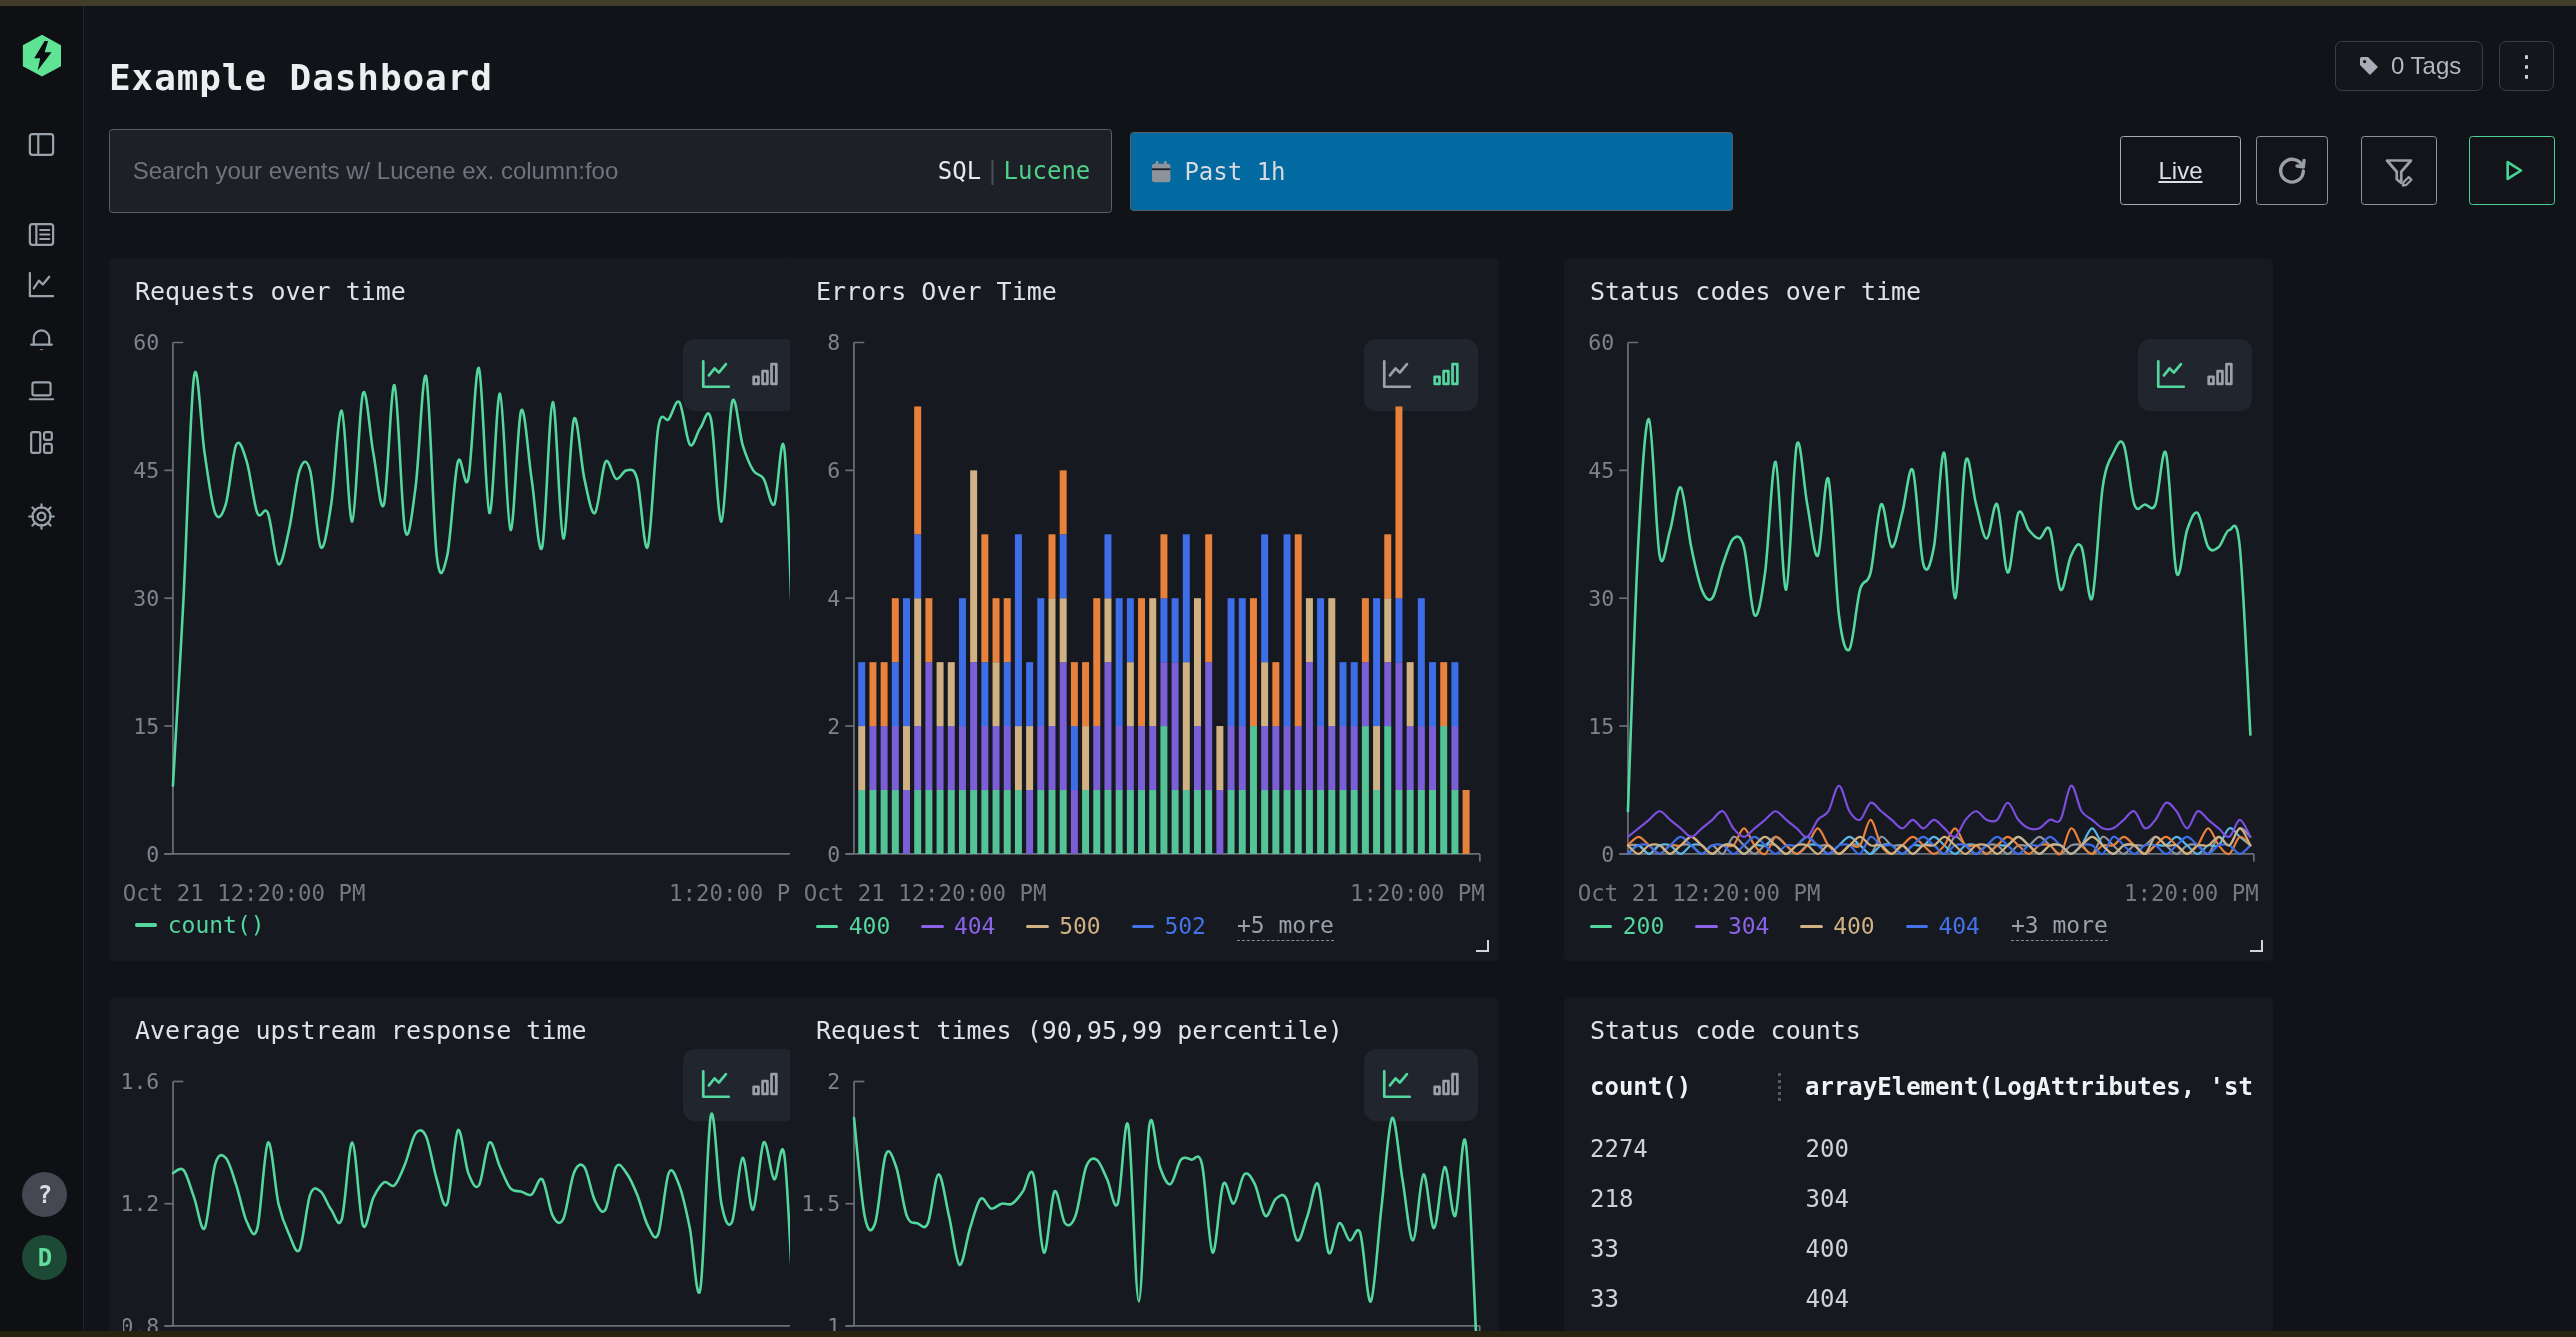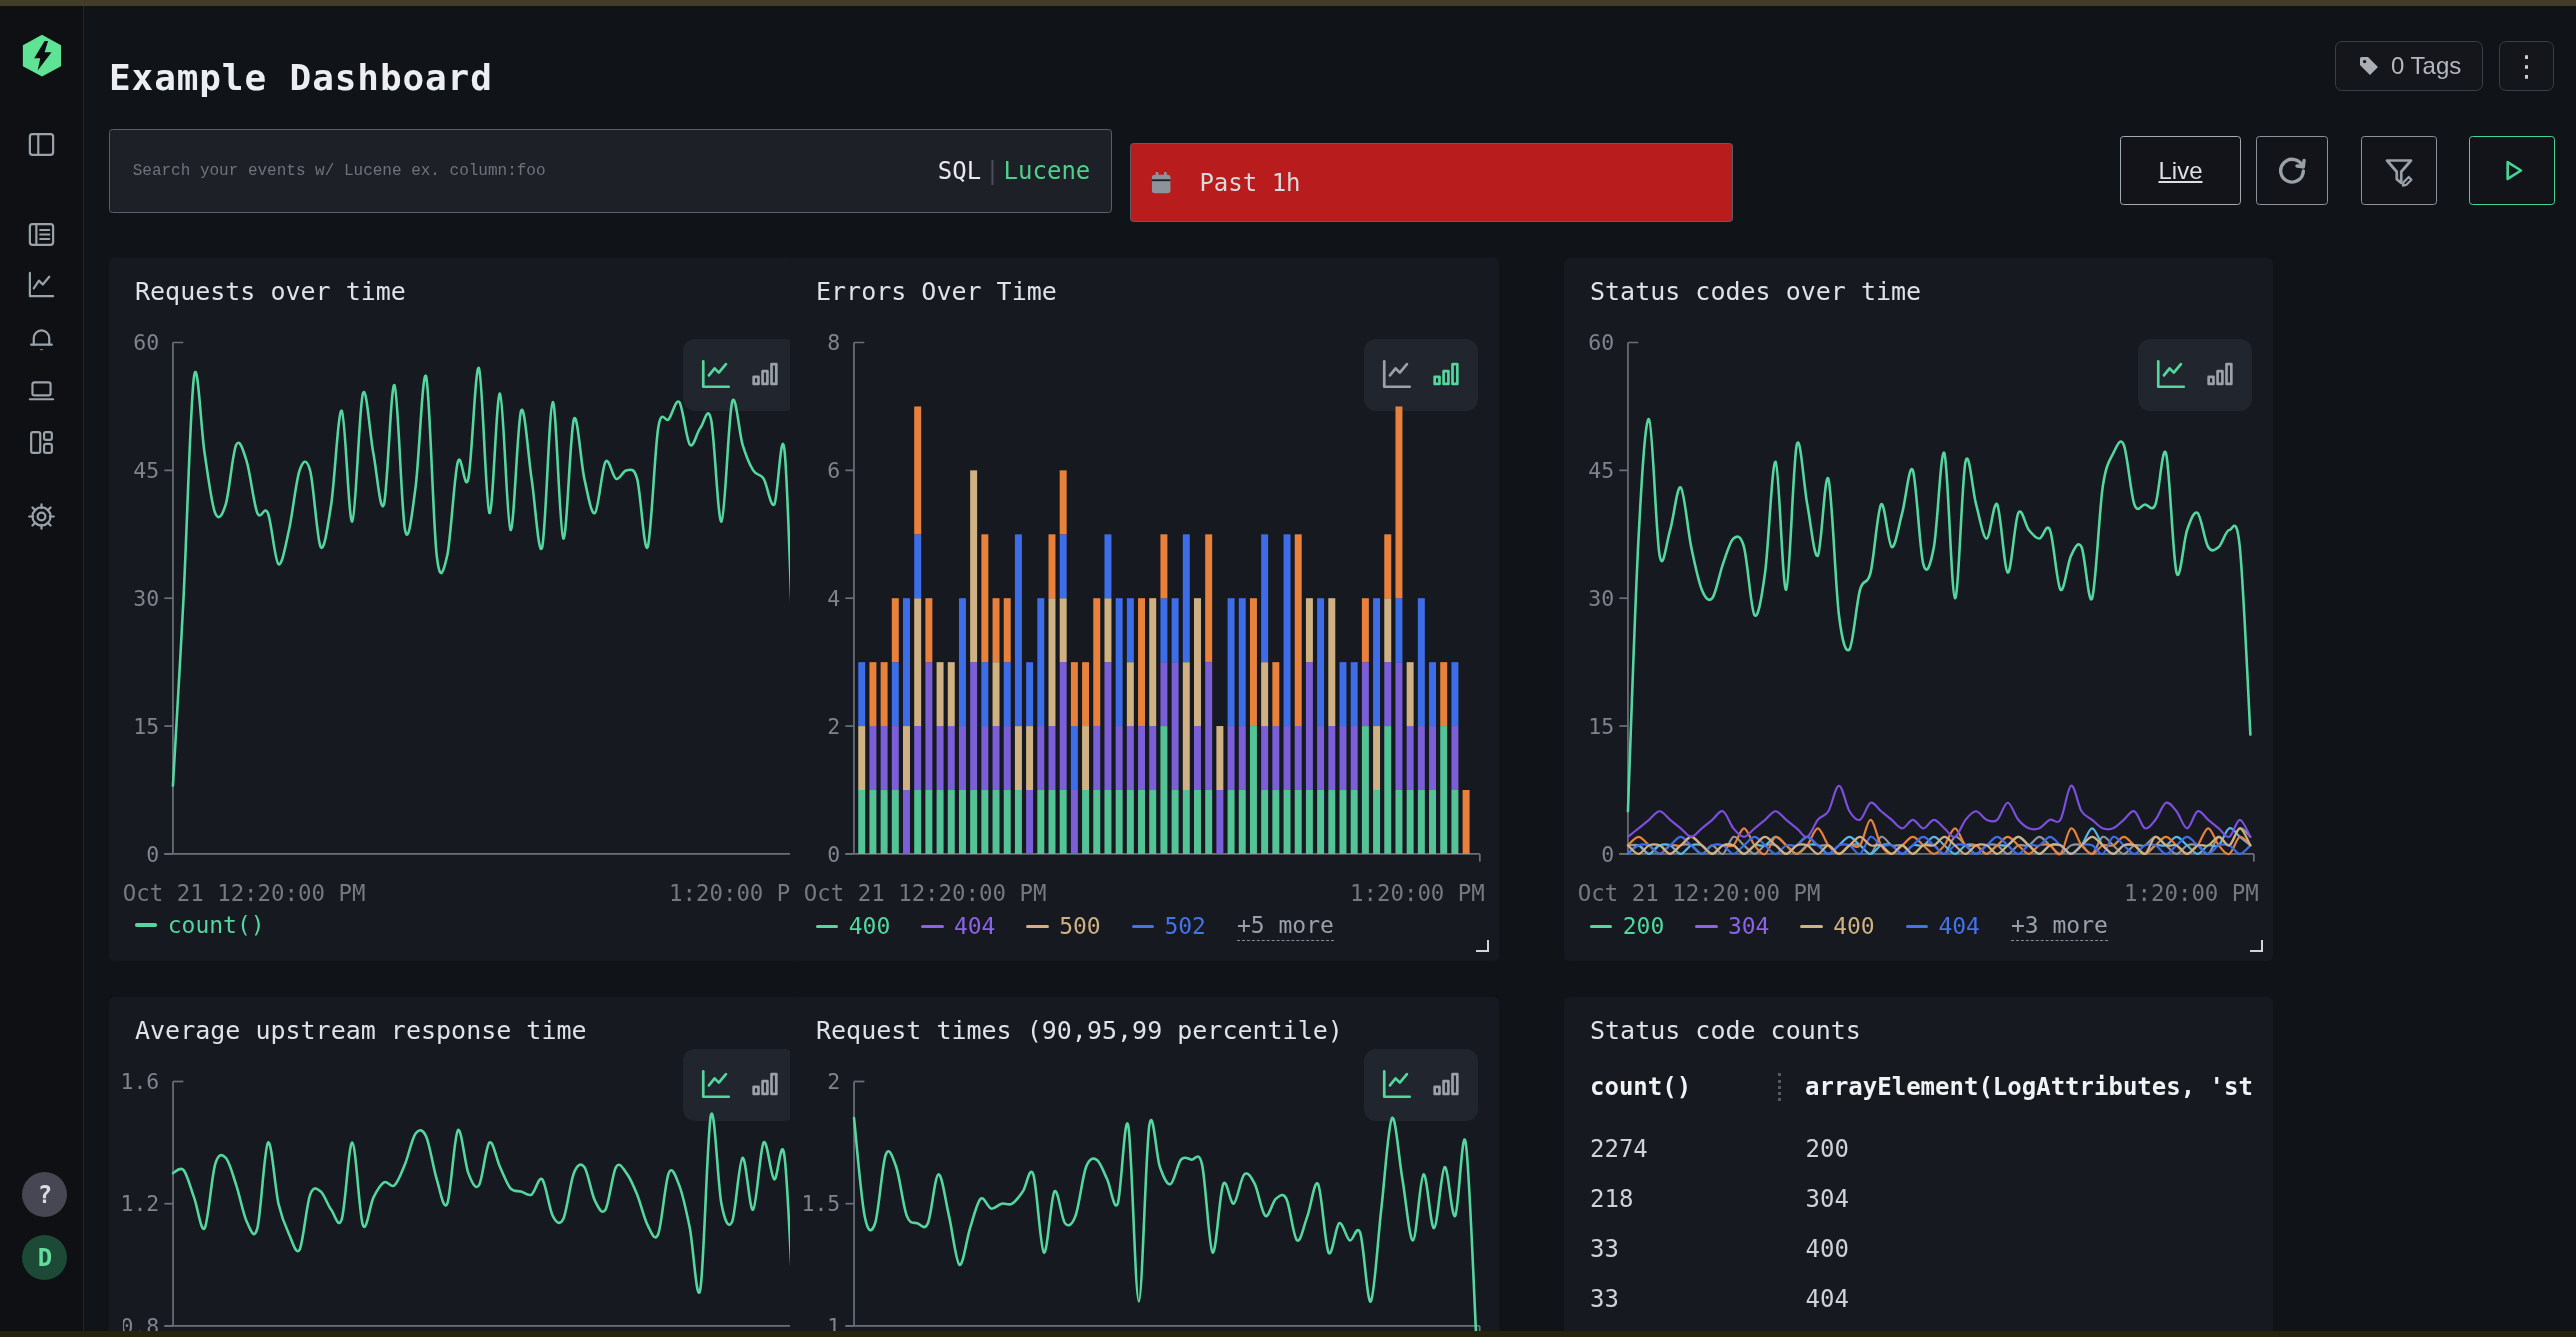--- a/index.html
+++ b/index.html
@@ -22,30 +22,30 @@
   .pagetitle{position:absolute;left:109px;top:33px;font-size:36px;letter-spacing:0.9px;color:#eceef1;}
   .tagsbtn{position:absolute;left:2335px;top:41px;width:148px;height:50px;border:1.7px solid #3a3e46;border-radius:6.9px;
            display:flex;align-items:center;justify-content:center;gap:10.3px;color:#b4b8bf;font-size:24px;cursor:pointer;background:#14161b;}
   .tagsbtn svg{width:24px;height:24px;}
   .kebabbtn{position:absolute;left:2499px;top:41px;width:55px;height:50px;border:1.7px solid #3a3e46;border-radius:6.9px;
             display:flex;align-items:center;justify-content:center;color:#c9cdd3;font-size:29px;cursor:pointer;background:#14161b;}
 
   
   .searchbox{position:absolute;left:109px;top:129px;width:1003px;height:84px;background:#1d2026;border:1.7px solid #5a5f67;
              border-radius:3.4px;display:flex;align-items:center;padding:0 20.7px;box-sizing:border-box;gap:12px;}
-  .searchbox input{flex:1;background:transparent;border:none;outline:none;color:#fef9c3;font-size:16px;
-                   font-family:Liberation Mono, monospace;}
+  .searchbox input{flex:1;background:transparent;border:none;outline:none;color:#fef9c3;font-size:24px;
+                   font-family:Liberation Sans, sans-serif;}
   .searchbox input::placeholder{color:#6e737c;}
   .langsel{display:flex;gap:4px;font-size:24px;align-items:center;}
   .langsql{color:#e7e9ec;cursor:pointer;}
   .langdiv{color:#4a4f57;}
   .langlucene{color:#4fd08a;cursor:pointer;}
 
-  .timebox{position:absolute;left:1130px;top:143px;width:603px;height:79px;background:#b91c1c;border:1.7px solid #5a5f67;
-           border-radius:3.4px;display:flex;align-items:center;padding:0 19px;box-sizing:border-box;gap:27px;
+  .timebox{position:absolute;left:1130px;top:132px;width:603px;height:79px;background:#0369a1;border:1.7px solid #5a5f67;
+           border-radius:3.4px;display:flex;align-items:center;padding:0 19px;box-sizing:border-box;gap:12px;
            color:#d7dade;font-size:24px;cursor:pointer;}
   .granbox{position:absolute;left:1765px;top:133px;width:334px;height:74px;background:#14171c;border:1.7px solid #2c3037;
            border-radius:5.2px;display:flex;align-items:center;justify-content:center;gap:15.5px;color:#e6e8eb;font-size:24px;cursor:pointer;}
   .livebtn{position:absolute;left:2120px;top:136px;width:121px;height:69px;border:1.7px solid #a6aab2;border-radius:3.4px;
            display:flex;align-items:center;justify-content:center;color:#dcdfe3;font-size:24px;cursor:pointer;background:#121419;text-decoration:underline;}
   .iconbtn{position:absolute;top:136px;height:69px;border:1.7px solid #8d929b;border-radius:3.4px;background:#121419;
            display:flex;align-items:center;justify-content:center;cursor:pointer;}
   .iconbtn svg{stroke:#9aa0a8;fill:none;stroke-width:2.4;stroke-linecap:round;stroke-linejoin:round;}
   .refreshbtn{left:2256px;width:72px;}
   .filterbtn{left:2361px;width:76px;}

